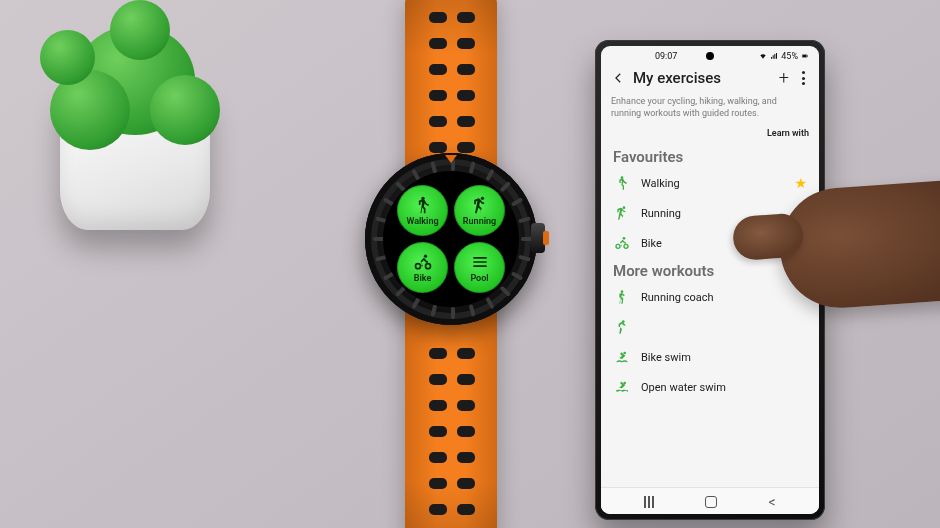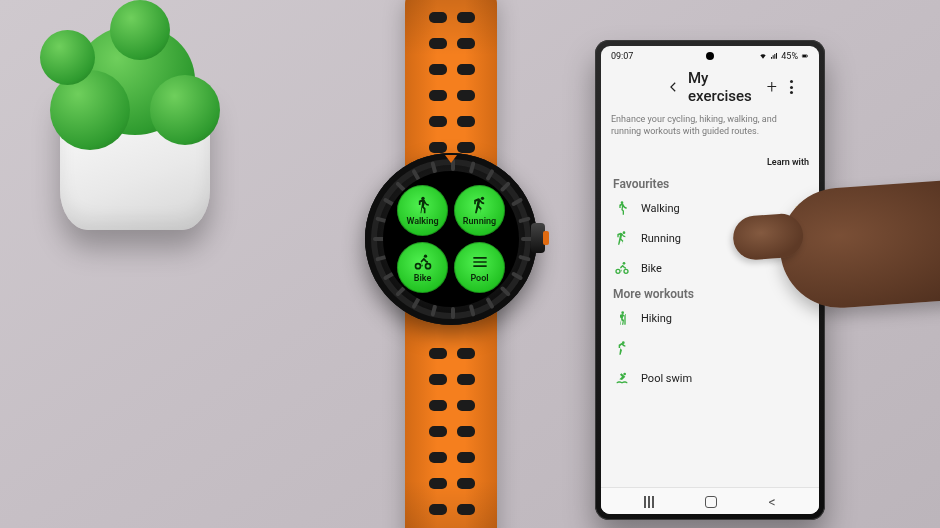--- a/index.html
+++ b/index.html
@@ -87,32 +87,32 @@
     position:absolute;left:595px;top:40px;width:230px;height:480px;
     background:linear-gradient(160deg,#2a2a2a,#0d0d0d);
     border-radius:14px;padding:6px;
     box-shadow:0 18px 30px rgba(0,0,0,.35),inset 0 0 0 1px #3a3a3a;
   }
   .phone-screen{
     width:100%;height:100%;background:var(--screen);border-radius:9px;
     display:flex;flex-direction:column;overflow:hidden;position:relative;
   }
   .punch{position:absolute;left:50%;top:6px;transform:translateX(-50%);width:8px;height:8px;border-radius:50%;background:#000;}
-  .status{display:flex;justify-content:space-between;align-items:center;font-size:9px;color:#111;padding:5px 10px 2px;}
+  .status{display:flex;justify-content:space-between;align-items:center;font-size:9px;color:#111;padding:5px 10px 2px;margin-left:44px;}
   .status .right{display:flex;align-items:center;gap:3px;}
   .status svg{width:8px;height:8px;fill:#111;}
-  .appbar{display:flex;align-items:center;padding:6px 22px 4px;gap:8px;margin-left:43px;}
+  .appbar{display:flex;align-items:center;padding:6px 10px 4px;gap:8px;}
   .appbar .title{font-size:15px;font-weight:500;color:var(--text);flex:1;}
   .appbar svg{width:14px;height:14px;fill:#222;}
   .appbar .plus{font-size:18px;font-weight:300;color:#222;line-height:1;}
   .appbar .more{width:12px;height:14px;display:flex;flex-direction:column;justify-content:space-between;align-items:center;}
   .appbar .more span{width:3px;height:3px;border-radius:50%;background:#222;}
-  .info-box{margin:4px 10px 20px;font-size:9px;color:var(--muted);line-height:1.35;}
+  .info-box{margin:4px 10px 9px;font-size:9px;color:var(--muted);line-height:1.35;}
   .learn{font-size:9px;font-weight:600;color:#222;text-align:right;margin:0 10px 6px;}
-  .section{font-size:12px;font-weight:600;color:var(--section);padding:4px 12px 2px;}
+  .section{font-size:15px;font-weight:600;color:var(--section);padding:4px 12px 2px;}
   .list{display:flex;flex-direction:column;}
   .row{display:flex;align-items:center;padding:6px 12px;gap:10px;font-size:11px;color:var(--text);}
   .row .ico{width:18px;height:18px;display:flex;align-items:center;justify-content:center;}
   .row .ico svg{width:16px;height:16px;fill:var(--row-icon);}
   .row .lbl{flex:1;}
   .row .star{color:var(--star);font-size:14px;}
   .navbar{margin-top:auto;display:flex;justify-content:space-around;align-items:center;padding:6px 18px 4px;border-top:1px solid #e2e2e2;background:#f9f9f9;}
   .navbar .nbtn{color:#555;font-size:14px;}
   .nav-recent{display:flex;gap:2px;}
   .nav-recent span{width:2px;height:12px;background:#555;}
@@ -312,43 +312,51 @@
           <div class="lbl">Bike</div>
           <div class="star">★</div>
         </div>
       </div>
 
     <div class="section">More workouts</div>
     <div class="list" id="more-list">
         <div class="row">
           <div class="ico">
             <svg xmlns="http://www.w3.org/2000/svg" viewBox="0 0 24 24">
-              <circle cx="13" cy="4" r="2"></circle>
-              <path d="M9 22l2-9-2-2V7l4-1 3 2v14h-1V10l-1-1-1 4 2 2-1 7h-2l1-5-2-2-1 7H9z"></path>
-              <rect x="17" y="6" width="1" height="16"></rect>
-            </svg>
-          </div>
-          <div class="lbl">Hiking</div>
+              <circle cx="12" cy="4" r="2"></circle>
+              <path d="M8 22l2-8-2-2V7l4-1 4 3-1 2-3-2-1 3 3 2-1 8h-2l1-6-2-1-1 7H8z"></path>
+            </svg>
+          </div>
+          <div class="lbl">Running coach</div>
         </div>
         <div class="row">
           <div class="ico">
             <svg xmlns="http://www.w3.org/2000/svg" viewBox="0 0 24 24">
               <circle cx="14" cy="4" r="2"></circle>
               <path d="M10 22l2-7-3-3 2-5 3 2c1 1 2 1 3 1V8c-1 0-2-1-3-2l-2-2-5 3v5h2V9l1-1-2 14h2z"></path>
             </svg>
           </div>
         </div>
         <div class="row">
           <div class="ico">
             <svg xmlns="http://www.w3.org/2000/svg" viewBox="0 0 24 24">
               <circle cx="16" cy="6" r="2"></circle>
               <path d="M4 18c2 0 2-1 4-1s2 1 4 1 2-1 4-1 2 1 4 1v2c-2 0-2-1-4-1s-2 1-4 1-2-1-4-1-2 1-4 1v-2zm4-4l4-4-3-3 2-2 6 5-5 5-4-1z"></path>
             </svg>
           </div>
-          <div class="lbl">Pool swim</div>
+          <div class="lbl">Bike swim</div>
+        </div>
+        <div class="row">
+          <div class="ico">
+            <svg xmlns="http://www.w3.org/2000/svg" viewBox="0 0 24 24">
+              <circle cx="16" cy="6" r="2"></circle>
+              <path d="M3 17c2 0 2-1 4-1s2 1 4 1 2-1 4-1 2 1 4 1 2-1 2-1v3c-2 0-2-1-4-1s-2 1-4 1-2-1-4-1-2 1-4 1-2-1-2-1v-2zm5-4l4-4-3-3 2-2 6 5-5 5-4-1z"></path>
+            </svg>
+          </div>
+          <div class="lbl">Open water swim</div>
         </div>
       </div>
 
     <div class="navbar">
       <div class="nbtn nav-recent">
           <span></span>
           <span></span>
           <span></span>
         </div>
       <div class="nbtn nav-home"></div>

